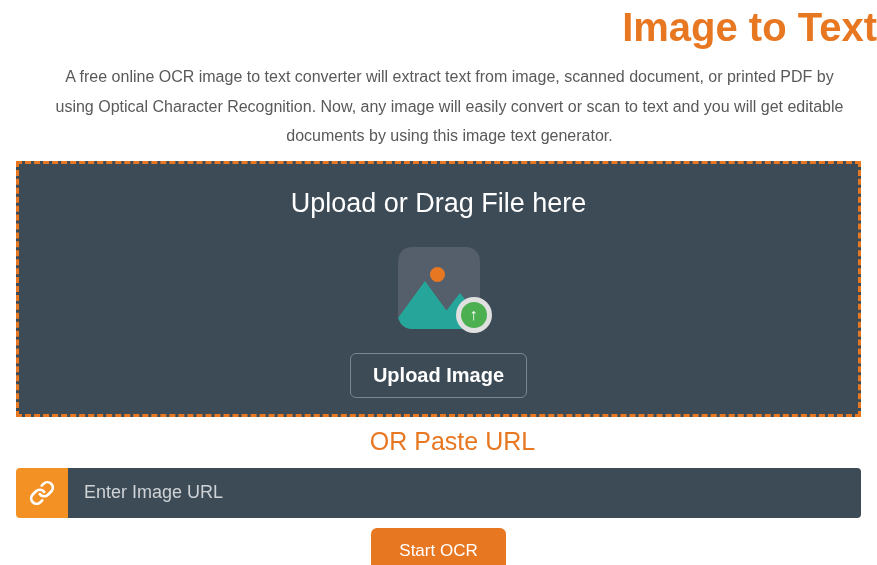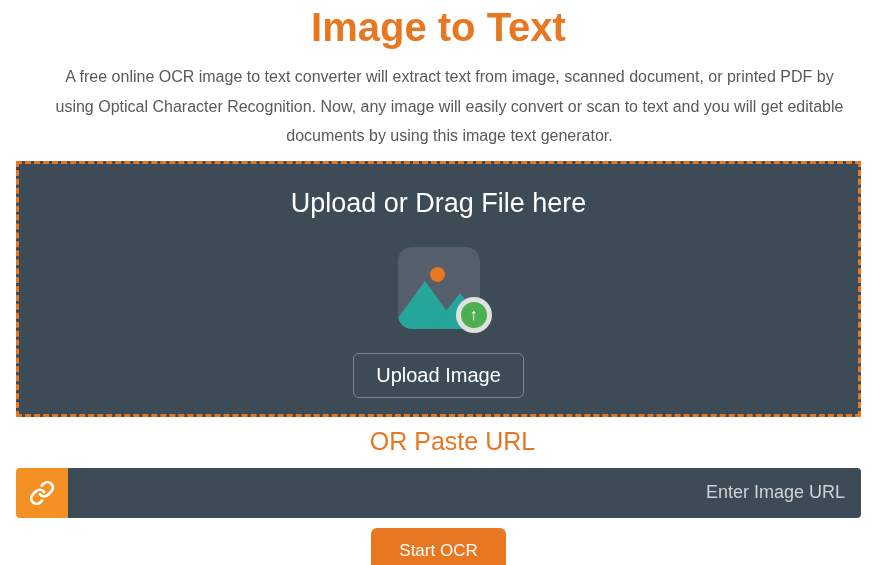--- a/index.html
+++ b/index.html
@@ -11,21 +11,21 @@
       font-family: 'Segoe UI', Tahoma, Geneva, Verdana, sans-serif;
       background: #ffffff;
       width: 877px;
       height: 565px;
       overflow: hidden;
     }
     .container {
       padding: 0 0 10px 0;
     }
     .page-title {
-      text-align: center;
+      text-align: right;
       color: #e87722;
       font-size: 40px;
       font-weight: 600;
       margin-top: 5px;
       margin-bottom: 12px;
     }
     .description {
       text-align: center;
       color: #595959;
       font-size: 16px;
@@ -120,20 +120,21 @@
     .upload-button {
       display: inline-block;
       background: transparent;
       color: #ffffff;
       border: 1px solid #7a8691;
       border-radius: 6px;
       padding: 10px 22px;
       font-size: 20px;
       font-family: inherit;
       cursor: pointer;
+      font-weight: bold;
     }
     .or-section {
       text-align: center;
       margin-bottom: 12px;
       margin-left: 28px;
     }
     .or-text {
       color: #e87722;
       font-size: 25px;
       font-weight: 400;
@@ -156,21 +157,20 @@
       flex: 1;
       height: 50px;
       background: #3d4b56;
       border: none;
       color: #ffffff;
       font-size: 18px;
       padding: 0 16px;
       font-family: inherit;
       border-radius: 0 4px 4px 0;
       outline: none;
-      text-align: right;
     }
     .url-input::placeholder {
       color: #cfd3d6;
     }
     .start-button-wrap {
       text-align: center;
     }
     .start-button {
       background: #e87722;
       color: #ffffff;

